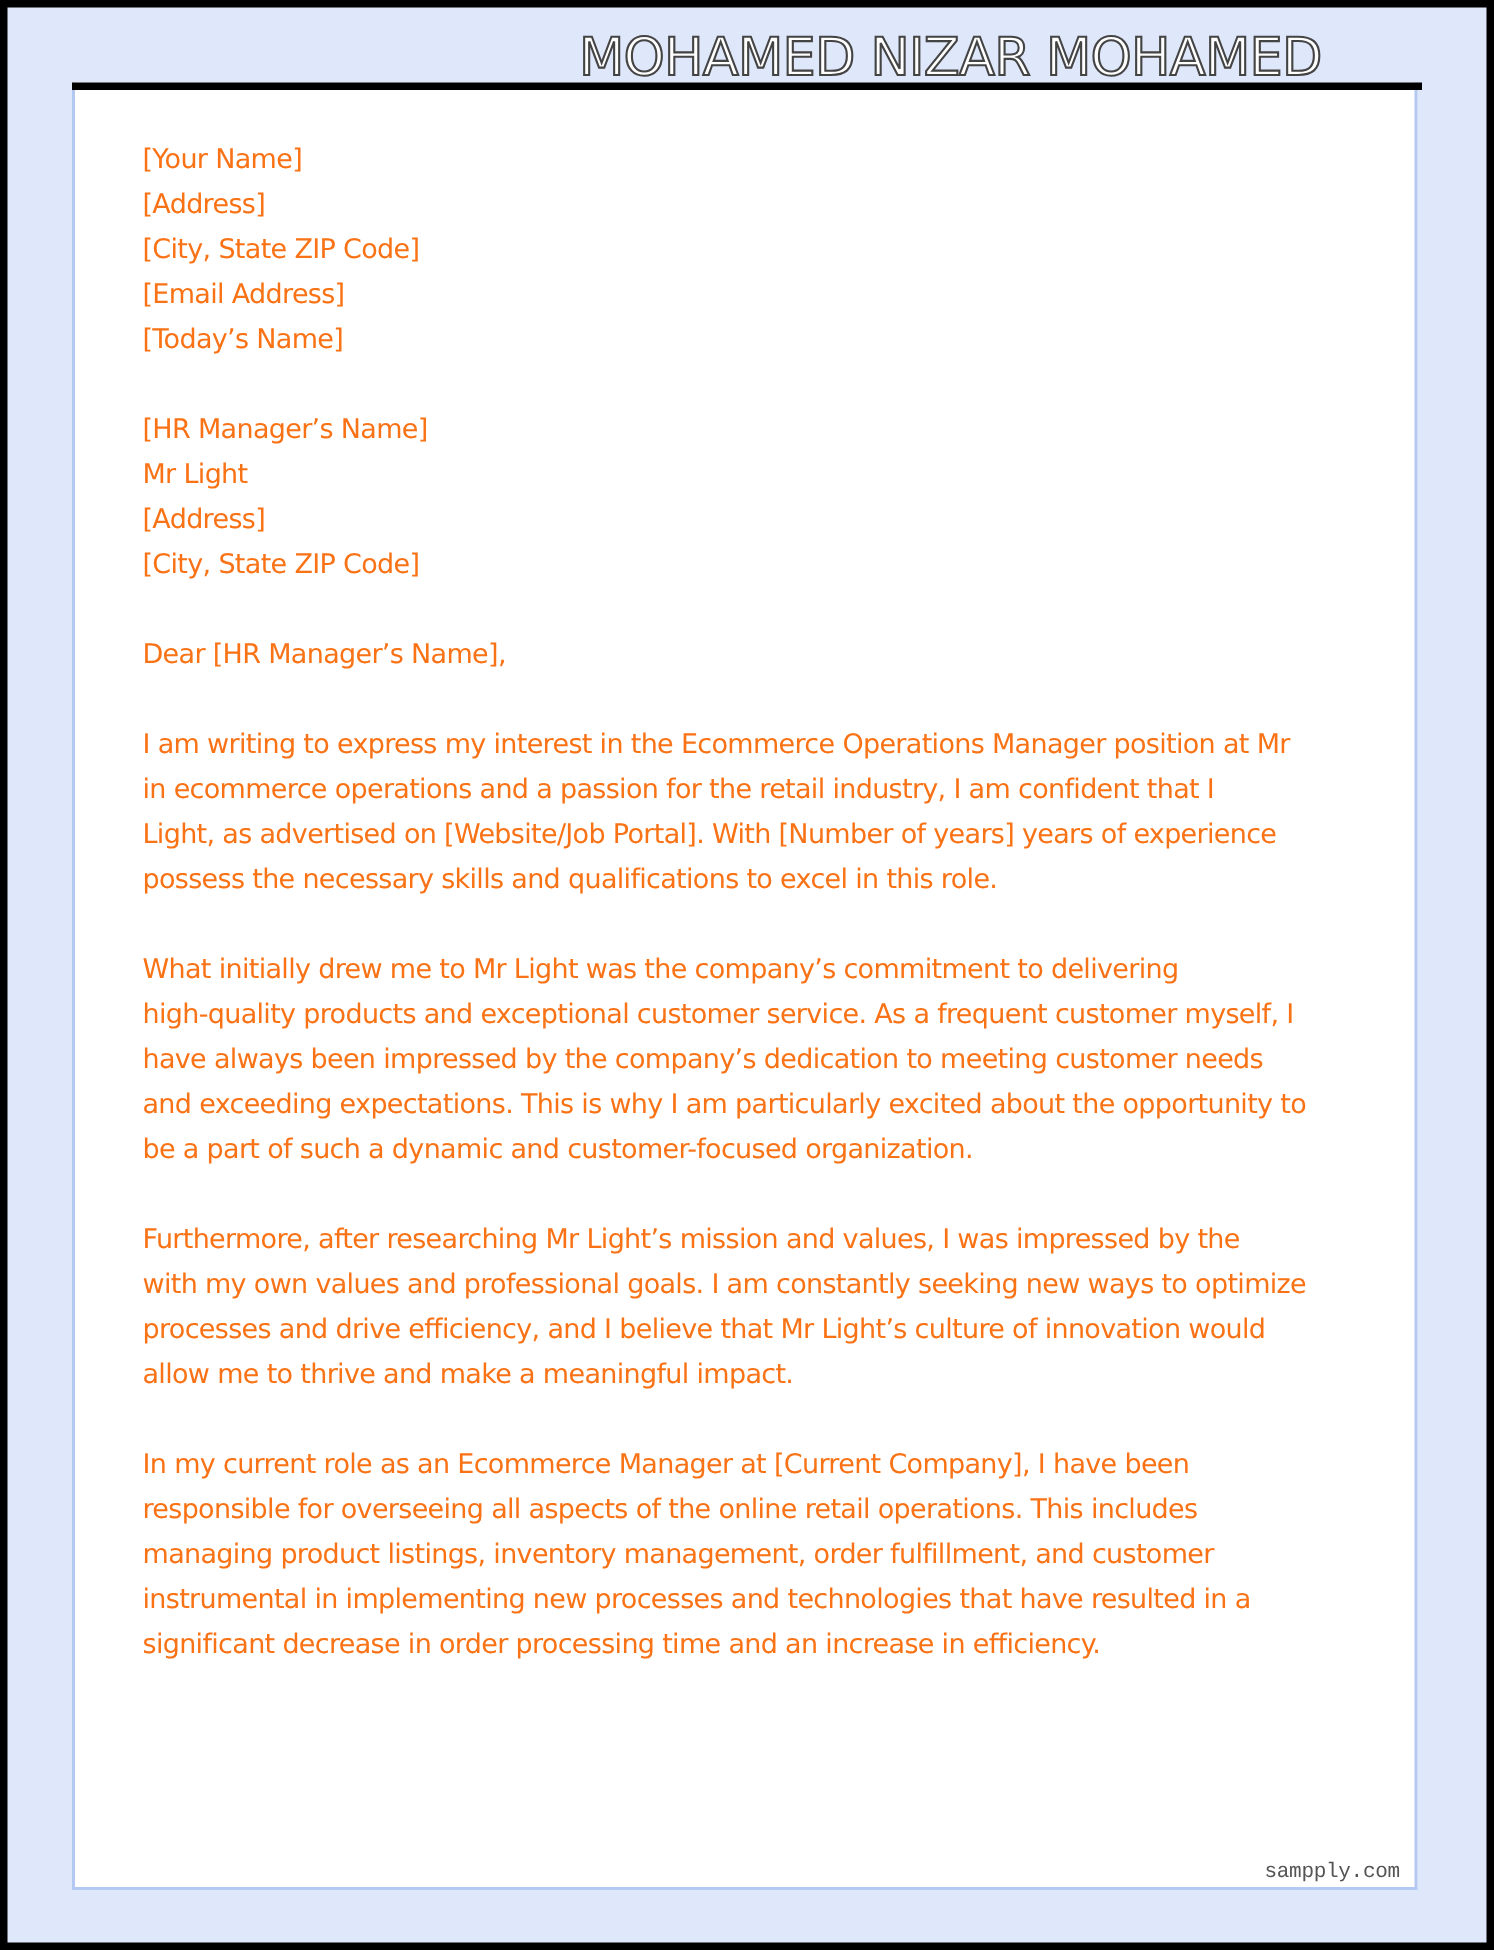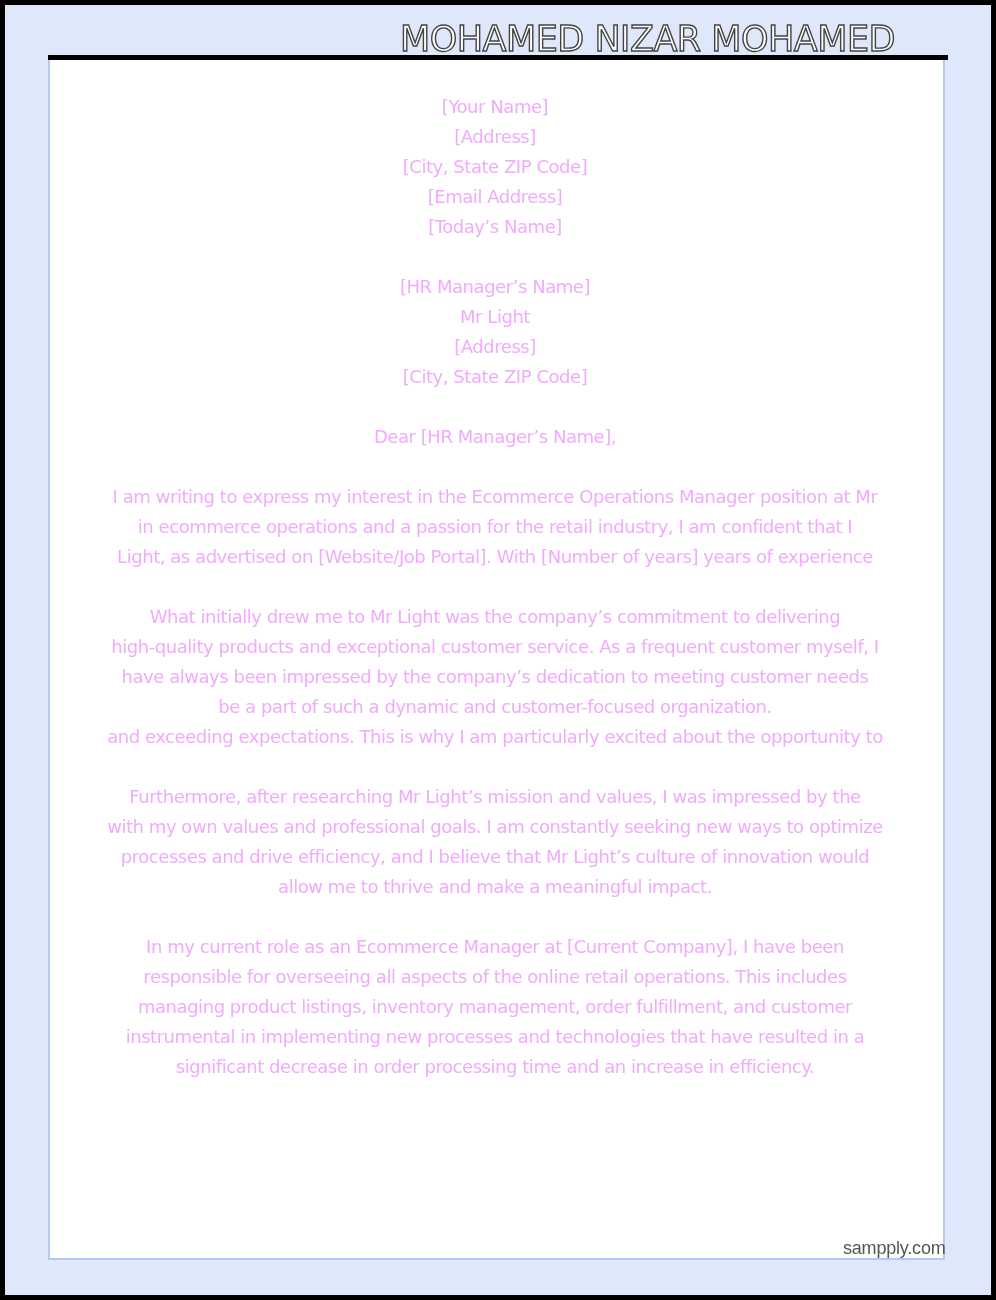--- a/index.html
+++ b/index.html
@@ -6,45 +6,45 @@
     body {
       width: 996px; height: 1300px; overflow: hidden; position: relative;
       background: #000;
       font-family: "DejaVu Sans", sans-serif;
     }
     .frame {
       position: absolute; left: 5px; top: 5px; width: 986px; height: 1290px;
       background: #dfe7fa; overflow: hidden;
     }
     .header-name {
-      position: absolute; left: 395px; top: 12px; width: 545px; height: 44px;
+      position: absolute; left: 381px; top: 12px; width: 545px; height: 44px;
       font-family: "DejaVu Sans", sans-serif; font-size: 35px; line-height: 44px;
       color: #ffffff; letter-spacing: -0.5px; white-space: nowrap;
       -webkit-text-stroke: 1.4px #444;
       text-stroke: 1.4px #444;
     }
     .page {
       position: absolute; left: 43px; top: 50px; width: 897px; height: 1205px;
       background: #ffffff;
       border-left: 2px solid #b3c9f2; border-right: 2px solid #b3c9f2; border-bottom: 2px solid #b3c9f2;
       box-sizing: border-box;
     }
     .page-topbar {
       position: absolute; left: 43px; top: 50px; width: 900px; height: 5px; background: #000;
     }
     .letter {
       position: absolute; left: 95px; top: 92px; width: 800px;
       font-family: "DejaVu Sans", sans-serif; font-size: 18px; line-height: 30px;
-      color: #f0abfc; letter-spacing: -0.45px; text-align: center;
+      color: #f97316; letter-spacing: -0.45px;
     }
     .letter .line { display: block; white-space: nowrap; height: 30px; }
     .letter .gap { display: block; height: 30px; }
     .watermark {
       position: absolute; left: 843px; top: 1240px;
-      font-family: Liberation Sans, sans-serif; font-size: 18px; line-height: 16px;
+      font-family: Liberation Mono, monospace; font-size: 14px; line-height: 16px;
       color: #555; letter-spacing: -0.2px; white-space: nowrap;
     }
   </style>
 </head>
 <body>
 
 <div class="frame">
   <div class="header-name">MOHAMED NIZAR MOHAMED</div>
   <div class="page"></div>
   <div class="page-topbar"></div>
@@ -66,29 +66,30 @@
     <span class="line">[City, State ZIP Code]</span>
   </div>
   <span class="gap"></span>
   <span class="line">Dear [HR Manager’s Name],</span>
   <span class="gap"></span>
 
   <div>
     <span class="line">I am writing to express my interest in the Ecommerce Operations Manager position at Mr</span>
     <span class="line">in ecommerce operations and a passion for the retail industry, I am confident that I</span>
     <span class="line">Light, as advertised on [Website/Job Portal]. With [Number of years] years of experience</span>
+    <span class="line">possess the necessary skills and qualifications to excel in this role.</span>
   </div>
   <span class="gap"></span>
 
   <div>
     <span class="line">What initially drew me to Mr Light was the company’s commitment to delivering</span>
     <span class="line">high-quality products and exceptional customer service. As a frequent customer myself, I</span>
     <span class="line">have always been impressed by the company’s dedication to meeting customer needs</span>
+    <span class="line">and exceeding expectations. This is why I am particularly excited about the opportunity to</span>
     <span class="line">be a part of such a dynamic and customer-focused organization.</span>
-    <span class="line">and exceeding expectations. This is why I am particularly excited about the opportunity to</span>
   </div>
   <span class="gap"></span>
 
   <div>
     <span class="line">Furthermore, after researching Mr Light’s mission and values, I was impressed by the</span>
     <span class="line">with my own values and professional goals. I am constantly seeking new ways to optimize</span>
     <span class="line">processes and drive efficiency, and I believe that Mr Light’s culture of innovation would</span>
     <span class="line">allow me to thrive and make a meaningful impact.</span>
   </div>
   <span class="gap"></span>

